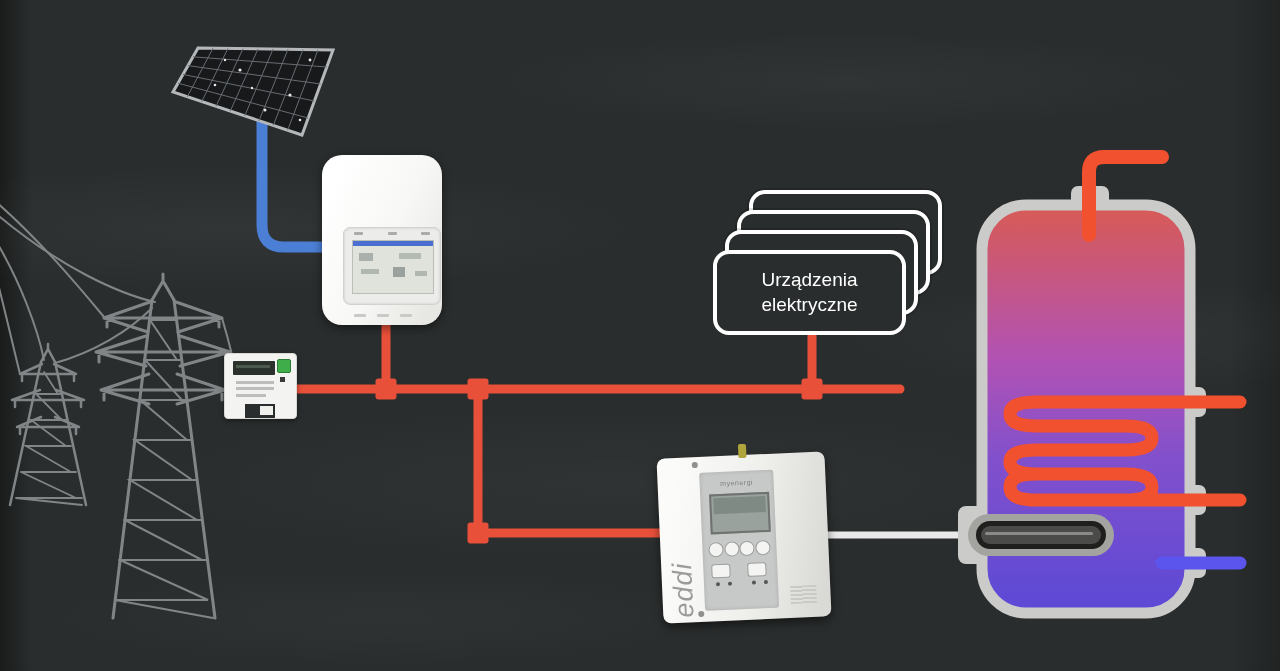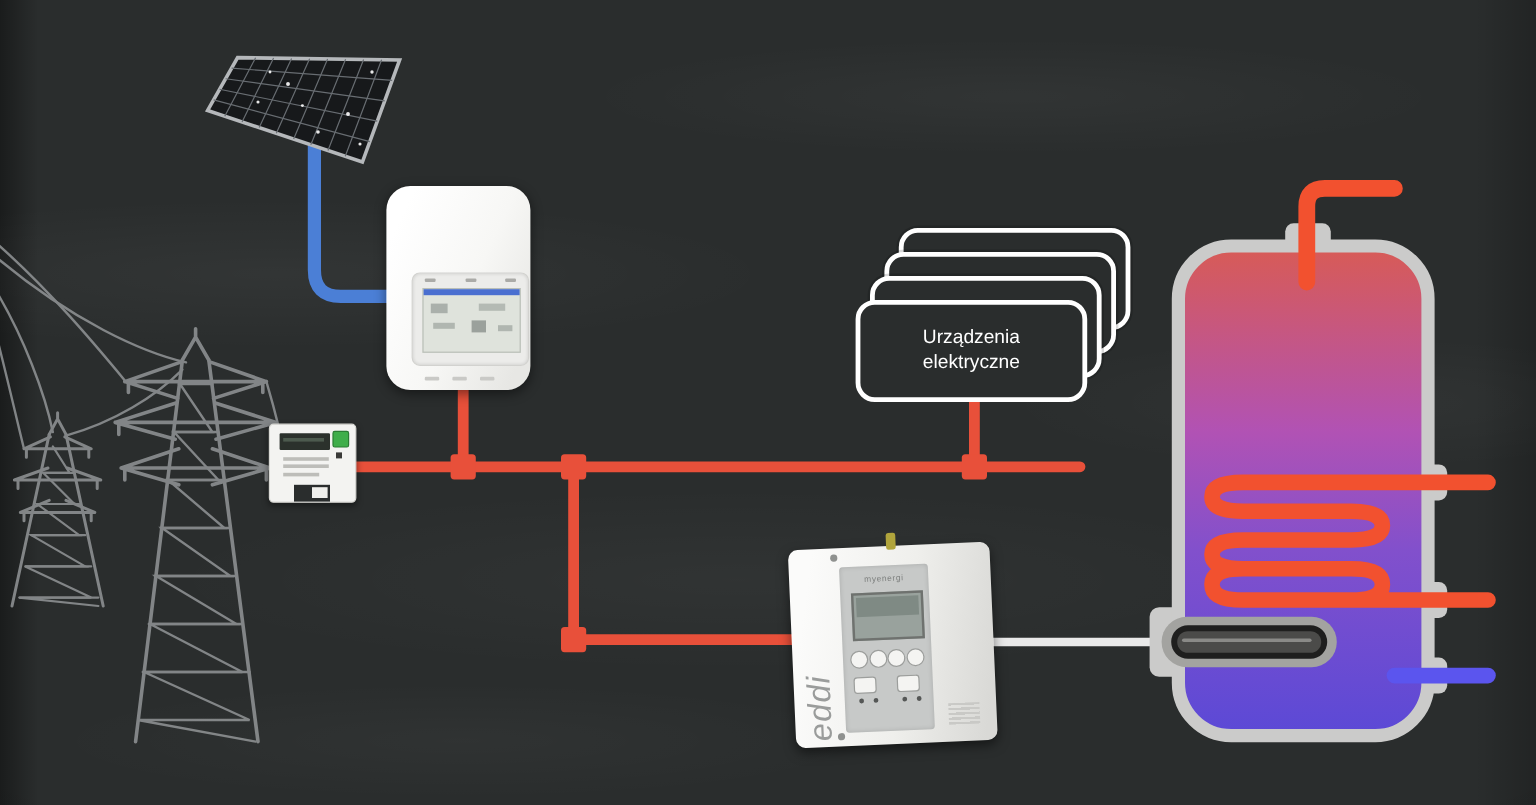--- a/index.html
+++ b/index.html
@@ -72,21 +72,21 @@
   #eddi .brand{position:absolute;left:6px;top:60px;height:100px;writing-mode:vertical-rl;transform:rotate(180deg);
     font-size:27px;font-style:italic;color:#9a9c9b;letter-spacing:1px;}
   #eddi .sticker{position:absolute;right:14px;bottom:14px;width:26px;height:18px;
     background:repeating-linear-gradient(#c9c9c6 0 2px,transparent 2px 4px);}
 
   
   .card{position:absolute;border:4.5px solid var(--card-border,#ffffff);border-radius:16px;
     background:var(--background,#2b2d2e);}
   .card.back{box-shadow:0 0 0 2px rgba(0,0,0,0.15);}
   #card-front{display:flex;align-items:center;justify-content:center;text-align:center;}
-  #devices-label{color:var(--text,#ffffff);font-size:16px;line-height:1.3;width:160px;}
+  #devices-label{color:var(--text,#ffffff);font-size:19px;line-height:1.3;width:160px;}
 </style>
 </head>
 <body>
 
 <div id="stage">
 
   <svg id="diagram-svg" width="1280" height="671" viewBox="0 0 1280 671">
     <defs>
       <linearGradient id="tankGrad" x1="0" y1="0" x2="0" y2="1">
         <stop offset="0%" stop-color="#d85b55"></stop>

